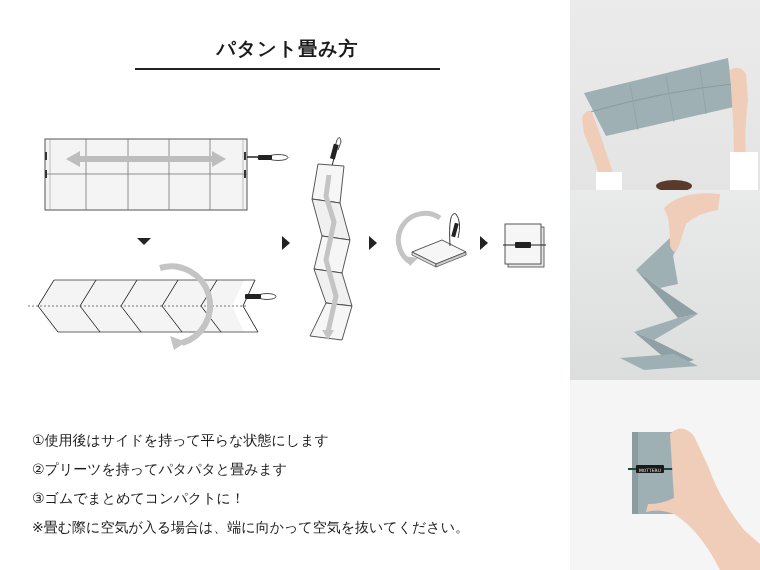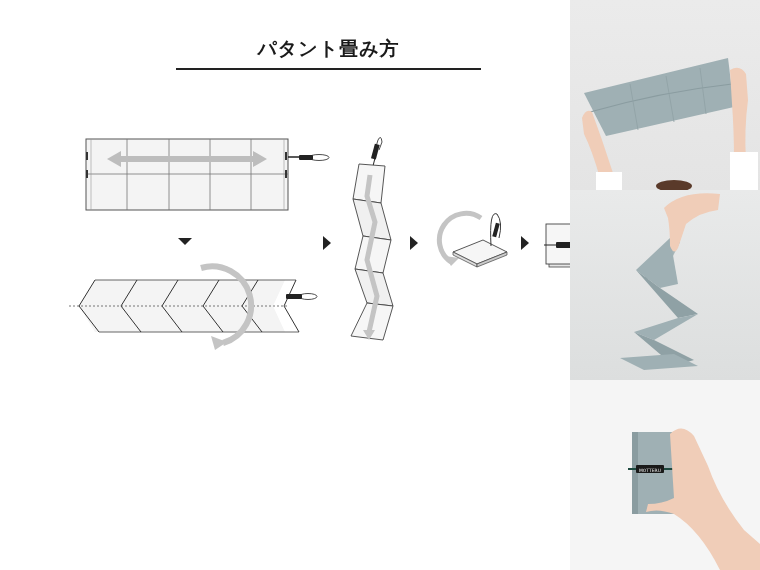--- a/index.html
+++ b/index.html
@@ -1,20 +1,20 @@
 <!DOCTYPE html>
 <html><head>
 <meta charset="utf-8">
 <style>
   html, body { margin: 0; padding: 0; }
   body {
     width: 760px; height: 570px; overflow: hidden; background: #ffffff;
     font-family: "DejaVu Sans", sans-serif; color: #1a1a1a; position: relative;
   }
-  .left { position: absolute; left: 0; top: 0; width: 570px; height: 570px; background: #fff; margin-left: 41px; }
+  .left { position: absolute; left: 0; top: 0; width: 570px; height: 570px; background: #fff; }
   .title {
     position: absolute; left: 135px; width: 305px; top: 36px; text-align: center;
     font-size: 19px; font-weight: bold; letter-spacing: 1px; color: #1a1a1a;
   }
   .title-rule { position: absolute; left: 135px; width: 305px; top: 68px; height: 2px; background: #222; }
   .diagram { position: absolute; left: 0; top: 120px; width: 570px; height: 240px; }
   .steps { position: absolute; left: 32px; top: 426px; width: 530px; }
   .step { font-size: 14px; line-height: 29px; height: 29px; white-space: nowrap; color: #1a1a1a; }
   .right { position: absolute; left: 570px; top: 0; width: 190px; height: 570px; }
   .photo { position: absolute; left: 0; width: 190px; overflow: hidden; }
@@ -103,20 +103,26 @@
     <polygon points="480,236 480,250 488,243" fill="#222"></polygon>
 
     <g>
       <rect x="508" y="227" width="36" height="40" fill="#e6e6e6" stroke="#444" stroke-width="0.8"></rect>
       <rect x="505" y="224" width="36" height="40" fill="#f6f6f6" stroke="#444" stroke-width="0.9"></rect>
       <line x1="503" y1="245" x2="546" y2="245" stroke="#222" stroke-width="1"></line>
       <rect x="515" y="242" width="16" height="6" rx="1" fill="#222"></rect>
     </g>
   </svg>
 
+  <div class="steps">
+    <div class="step">①使用後はサイドを持って平らな状態にします</div>
+    <div class="step">②プリーツを持ってパタパタと畳みます</div>
+    <div class="step">③ゴムでまとめてコンパクトに！</div>
+    <div class="step">※畳む際に空気が入る場合は、端に向かって空気を抜いてください。</div>
+  </div>
 </div>
 
 <div class="right">
 
   <div class="photo p1">
     <svg width="190" height="190" viewBox="0 0 190 190">
       <polygon points="14,93 158,58 164,107 36,136" fill="#9fb0b4"></polygon>
       <path d="M20,112 Q90,92 162,84" stroke="#8a9ca0" stroke-width="1.2" fill="none"></path>
       <line x1="60" y1="84" x2="68" y2="130" stroke="#8fa1a5" stroke-width="0.8"></line>
       <line x1="96" y1="76" x2="104" y2="122" stroke="#8fa1a5" stroke-width="0.8"></line>

